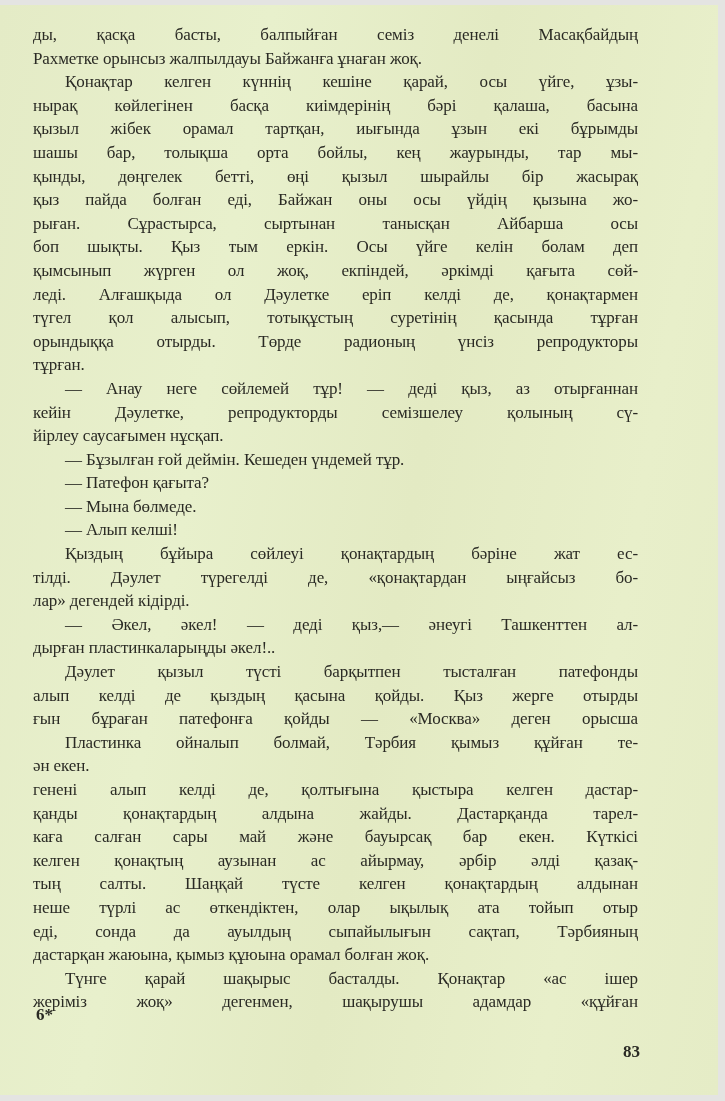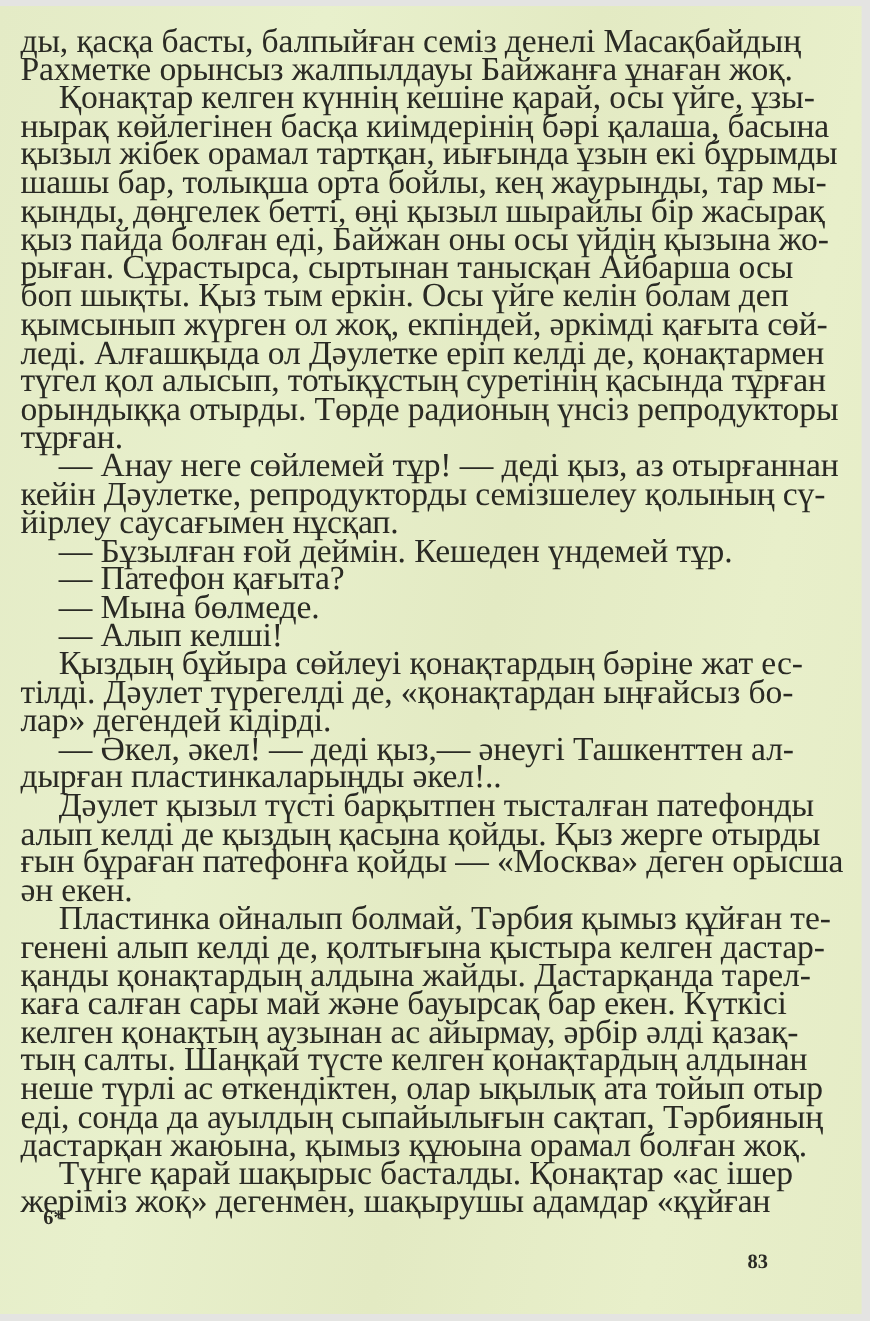--- a/index.html
+++ b/index.html
@@ -13,25 +13,25 @@
     .page {
       position: absolute;
       left: 0;
       top: 5px;
       width: 718px;
       height: 1090px;
       background: linear-gradient(100deg, #e4ebc6 0%, #e8f0cc 30%, #e3eac3 55%, #e8efca 80%, #e5ecc6 100%);
     }
     .text-block {
       position: absolute;
-      left: 17px;
+      left: 33px;
       top: 18px;
       width: 605px;
       font-family: "Liberation Serif", "DejaVu Serif", serif;
-      font-size: 28px;
+      font-size: 17px;
       line-height: 23.6px;
       color: #2a2a24;
       letter-spacing: -0.1px;
     }
     .line {
       display: block;
       white-space: nowrap;
       text-align: justify;
       text-align-last: justify;
       height: 23.6px;
@@ -84,22 +84,22 @@
       <span class="line indent last">— Мына бөлмеде.</span>
       <span class="line indent last">— Алып келші!</span>
       <span class="line indent">Қыздың бұйыра сөйлеуі қонақтардың бәріне жат ес-</span>
       <span class="line">тілді. Дәулет түрегелді де, «қонақтардан ыңғайсыз бо-</span>
       <span class="line last">лар» дегендей кідірді.</span>
       <span class="line indent">— Әкел, әкел! — деді қыз,— әнеугі Ташкенттен ал-</span>
       <span class="line last">дырған пластинкаларыңды әкел!..</span>
       <span class="line indent">Дәулет қызыл түсті барқытпен тысталған патефонды</span>
       <span class="line">алып келді де қыздың қасына қойды. Қыз жерге отырды</span>
       <span class="line">ғын бұраған патефонға қойды — «Москва» деген орысша</span>
+      <span class="line indent">Пластинка ойналып болмай, Тәрбия қымыз құйған те-</span>
       <span class="line last">ән екен.</span>
-      <span class="line indent">Пластинка ойналып болмай, Тәрбия қымыз құйған те-</span>
       <span class="line">генені алып келді де, қолтығына қыстыра келген дастар-</span>
       <span class="line">қанды қонақтардың алдына жайды. Дастарқанда тарел-</span>
       <span class="line">каға салған сары май және бауырсақ бар екен. Күткісі</span>
       <span class="line">келген қонақтың аузынан ас айырмау, әрбір әлді қазақ-</span>
       <span class="line">тың салты. Шаңқай түсте келген қонақтардың алдынан</span>
       <span class="line">неше түрлі ас өткендіктен, олар ықылық ата тойып отыр</span>
       <span class="line">еді, сонда да ауылдың сыпайылығын сақтап, Тәрбияның</span>
       <span class="line last">дастарқан жаюына, қымыз құюына орамал болған жоқ.</span>
       <span class="line indent">Түнге қарай шақырыс басталды. Қонақтар «ас ішер</span>
       <span class="line">жеріміз жоқ» дегенмен, шақырушы адамдар «құйған</span>

